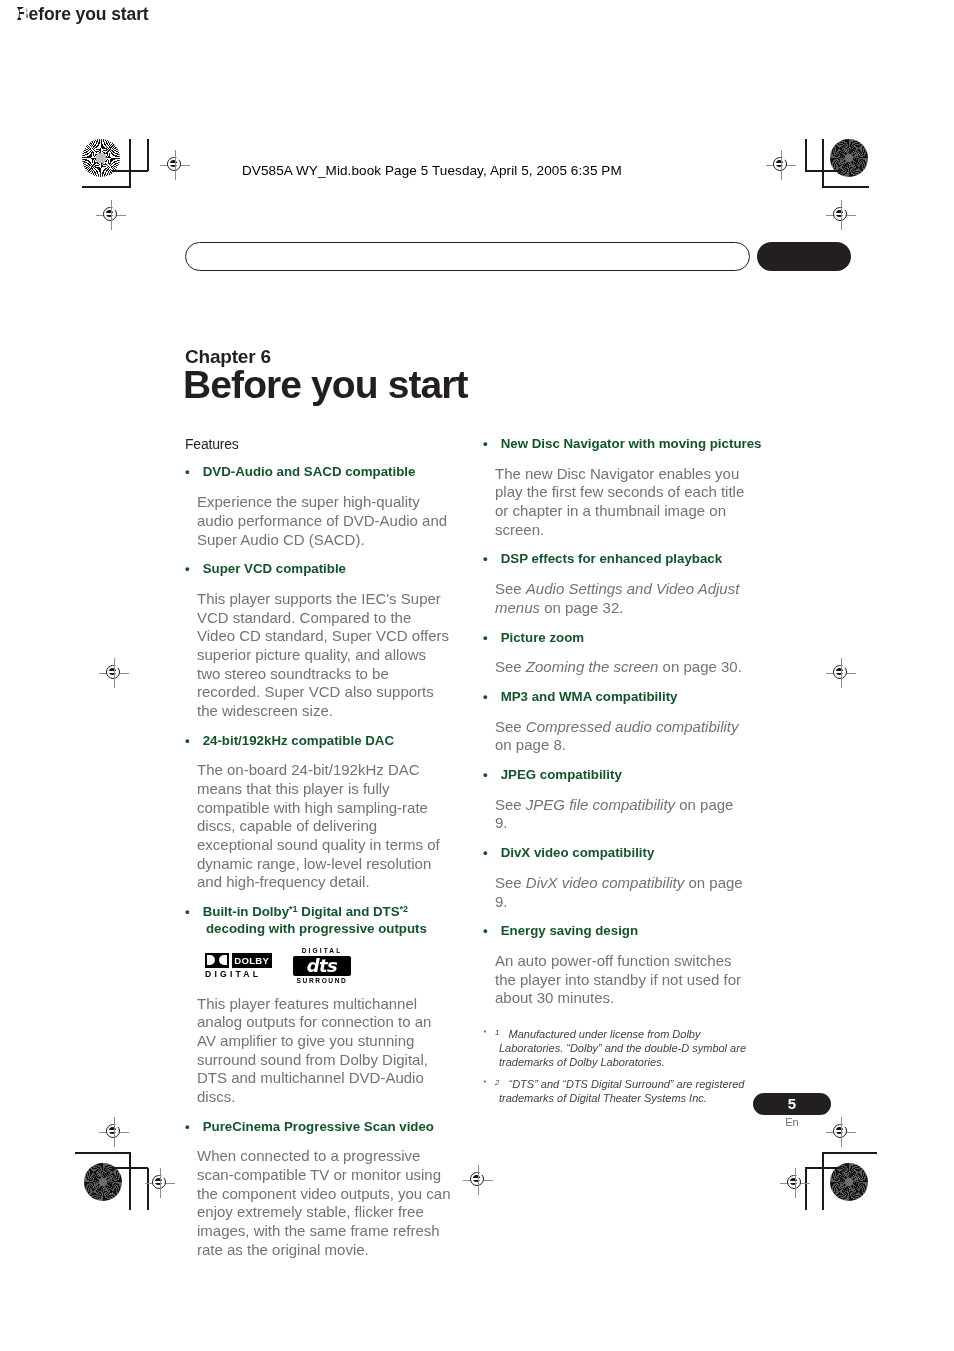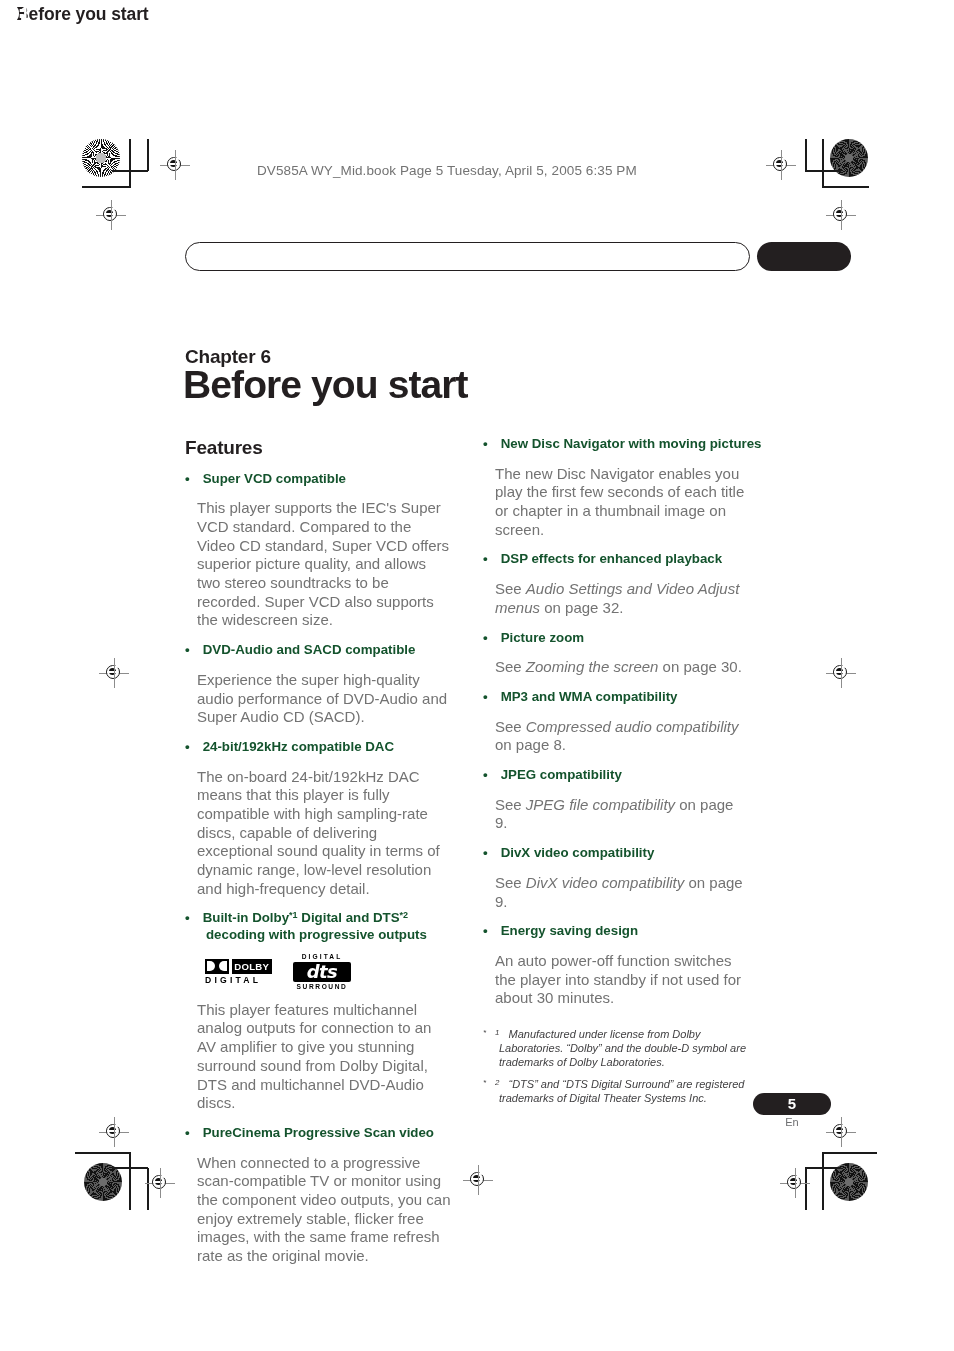--- a/index.html
+++ b/index.html
@@ -69,25 +69,25 @@
   }
 
   .trim {
     position: absolute;
     background: #1a1a1a;
   }
 
   
   .filebar {
     position: absolute;
-    left: 257px;
+    left: 242px;
     top: 163px;
     font-size: 13.5px;
     letter-spacing: 0.1px;
-    color: #737373;
+    color: #000000;
     white-space: nowrap;
   }
 
   .runhead {
     position: absolute;
     left: 185px;
     top: 242px;
     width: 565px;
     height: 29px;
     border: 1.5px solid #231f20;
@@ -147,22 +147,22 @@
     top: 436px;
     width: 279px;
     font-size: 13.3px;
     line-height: 1.245;
     color: #404041;
   }
   .col-left  { left: 185px; }
   .col-right { left: 483px; }
 
   .sec-head {
-    font-size: 19px;
-    font-weight: bold;
+    font-size: 14px;
+    font-weight: normal;
     color: #231f20;
     letter-spacing: -0.2px;
     margin: 0 0 11px 0;
   }
 
   .feat { margin-bottom: 12px; }
 
   .feat-title {
     font-weight: bold;
     color: #14532d;
@@ -400,27 +400,27 @@
 <div class="chapnum-text">01</div>
 
 <div class="chapter-label">Chapter 6</div>
 <div class="chapter-title">Before you start</div>
 
 <div class="col col-left">
 
   <div class="sec-head">Features</div>
 
   <div class="feat">
+    <p class="feat-title"><span class="bul">•</span><span>DVD-Audio and SACD compatible</span></p>
+    <p class="feat-body">Experience the super high-quality audio performance of DVD-Audio and Super Audio CD (SACD).</p>
+  </div>
+
+  <div class="feat">
     <p class="feat-title"><span class="bul">•</span><span>Super VCD compatible</span></p>
     <p class="feat-body">This player supports the IEC's Super VCD standard. Compared to the Video CD standard, Super VCD offers superior picture quality, and allows two stereo soundtracks to be recorded. Super VCD also supports the widescreen size.</p>
-  </div>
-
-  <div class="feat">
-    <p class="feat-title"><span class="bul">•</span><span>DVD-Audio and SACD compatible</span></p>
-    <p class="feat-body">Experience the super high-quality audio performance of DVD-Audio and Super Audio CD (SACD).</p>
   </div>
 
   <div class="feat">
     <p class="feat-title"><span class="bul">•</span><span>24-bit/192kHz compatible DAC</span></p>
     <p class="feat-body">The on-board 24-bit/192kHz DAC means that this player is fully compatible with high sampling-rate discs, capable of delivering exceptional sound quality in terms of dynamic range, low-level resolution and high-frequency detail.</p>
   </div>
 
   <div class="feat">
     <p class="feat-title"><span class="bul">•</span><span>Built-in Dolby</span><sup>*1</sup><span> Digital and DTS</span><sup>*2</sup><br><span>decoding with progressive outputs</span></p>
 

